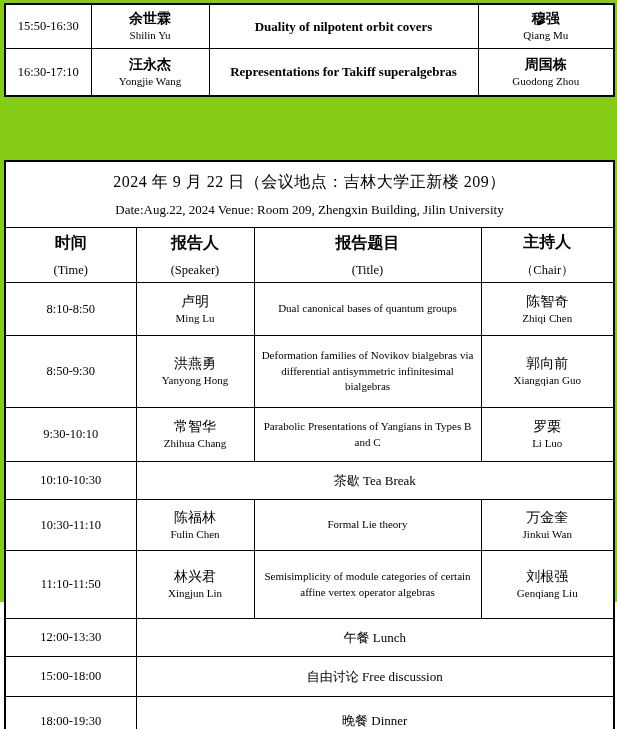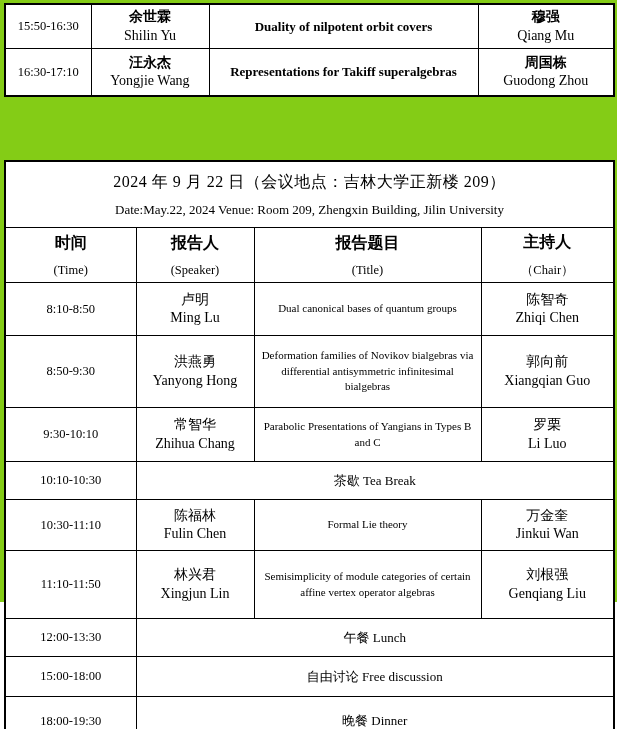--- a/index.html
+++ b/index.html
@@ -30,21 +30,21 @@
   table{border:2px solid #000;}
   
   tr.h41 td{height:41px;} tr.h44 td{height:44px;} tr.h45 td{height:45px;}
   tr.h24 td{height:24px;} tr.h63 td{height:63px;margin-top:42px;} tr.h52 th{height:52px;}
   tr.h50 td{height:50px;} tr.h69 td{height:69px;} tr.h51 td{height:51px;}
   tr.h35 td{height:35px;} tr.h48 td{height:48px;} tr.h65 td{height:65px;}
   tr.h37 td{height:37px;} tr.h46 td{height:46px;}
   
   .time{font-size:12.5px;white-space:nowrap;}
   .cn{font-size:14px;line-height:1.3;}
-  .en{font-size:14px;line-height:1.3;}
+  .en{font-size:11px;line-height:1.3;}
   .b{font-weight:bold;}
   .title-bold{font-size:13px;font-weight:bold;line-height:1.35;}
   .title-reg{font-size:11px;line-height:1.45;}
   .span-label{font-size:13px;}
   .date-cn{font-size:16px;margin-bottom:9px;letter-spacing:0.5px;}
   .date-en{font-size:13px;}
   .hdr-cn{font-size:16px;margin-bottom:9px;font-weight:bold;}
   .hdr-en{font-size:12.5px;}
 </style>
 </head>
@@ -91,21 +91,21 @@
     <colgroup>
       <col style="width:131px">
         <col style="width:118px">
         <col style="width:227px">
         <col style="width:133px">
     </colgroup>
     <tbody>
       <tr class="h63">
         <td colspan="4">
           <div class="date-cn">2024 年 9 月 22 日（会议地点：吉林大学正新楼 209）</div>
-          <div class="date-en">Date:May.22, 2024    Venue: Room 209, Zhengxin Building, Jilin University</div>
+          <div class="date-en">Date:Aug.22, 2024    Venue: Room 209, Zhengxin Building, Jilin University</div>
         </td>
       </tr>
       <tr class="h52">
         <th>
           <div class="hdr-cn">时间</div>
           <div class="hdr-en">(Time)</div>
         </th>
         <th>
           <div class="hdr-cn">报告人</div>
           <div class="hdr-en">(Speaker)</div>

